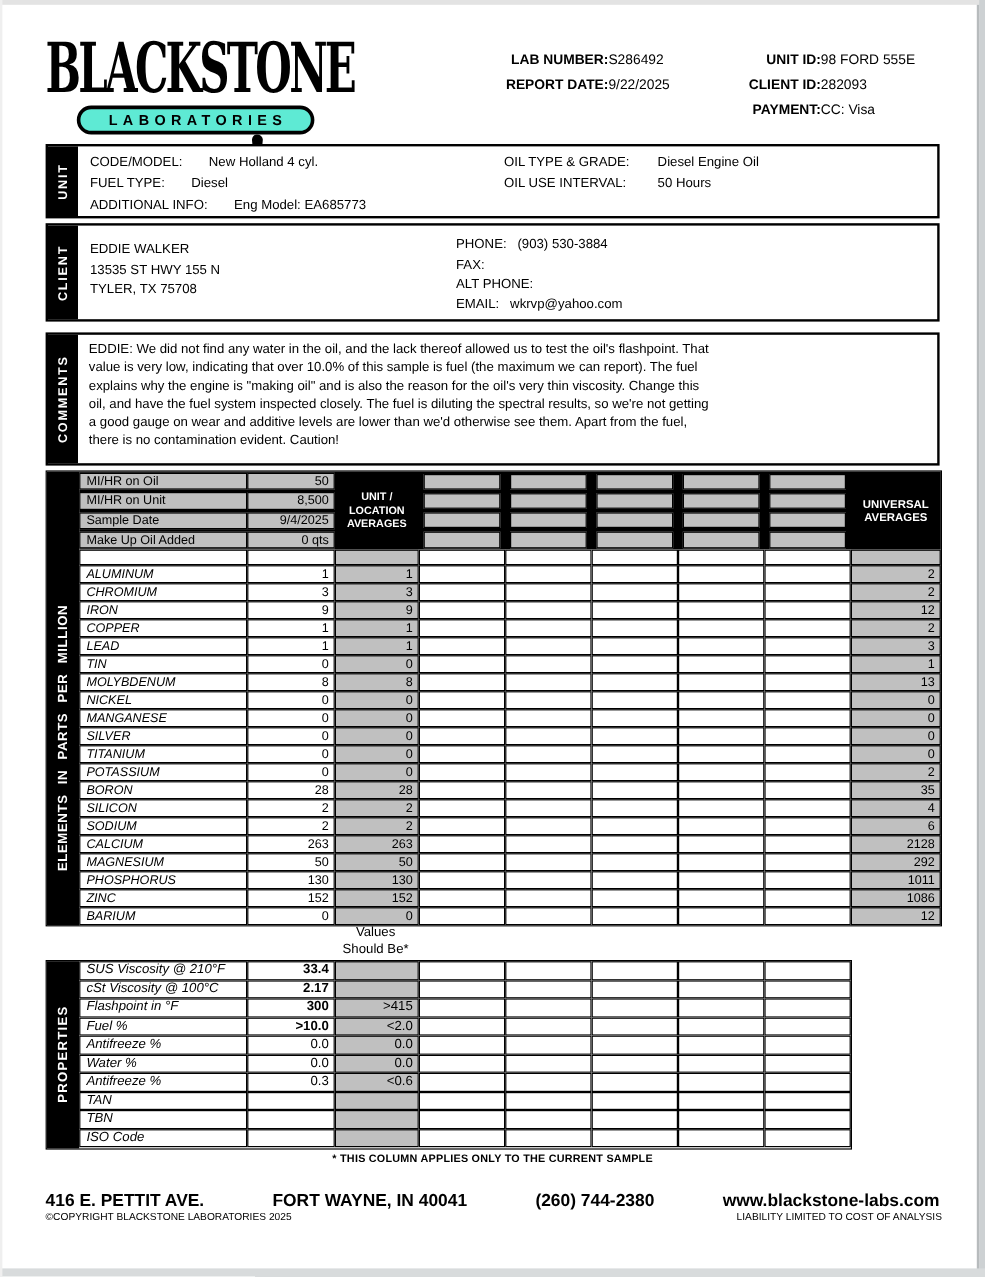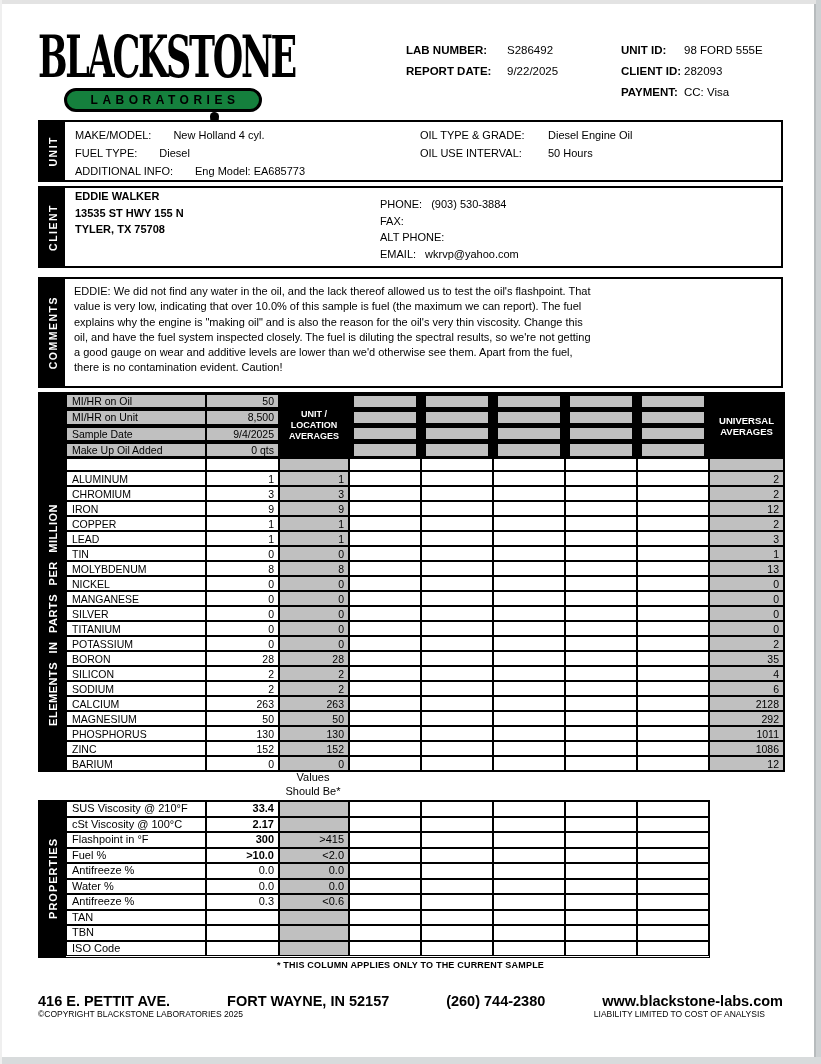--- a/index.html
+++ b/index.html
@@ -8,24 +8,24 @@
   
   .edge-top{position:absolute;top:0;left:0;right:0;height:4px;background:#e3e3e3;}
   .edge-right{position:absolute;top:0;right:0;bottom:0;width:5px;background:#cdd1d3;}
   .edge-right2{position:absolute;top:4px;right:5px;bottom:6px;width:2px;background:#b7bbbd;}
   .edge-bottom{position:absolute;left:0;right:0;bottom:0;height:7px;background:#d8dbdc;}
   .edge-left{position:absolute;left:0;top:0;bottom:0;width:2px;background:#efefef;}
 
   
   .logo{position:absolute;left:38px;top:28px;width:262px;height:92px;}
   .logo-name{font-family:"DejaVu Serif", serif;font-weight:bold;font-size:46px;line-height:46px;letter-spacing:-3px;transform:scaleX(0.76) scaleY(1.25);transform-origin:left top;white-space:nowrap;}
-  .logo-pill{position:absolute;left:26px;top:60px;width:198px;height:24px;border:3px solid #000;border-radius:13px;background:#15803d;display:flex;align-items:center;justify-content:center;font-weight:bold;font-size:12px;letter-spacing:4.5px;padding-left:4px;}
+  .logo-pill{position:absolute;left:26px;top:60px;width:198px;height:24px;border:3px solid #000;border-radius:13px;background:#5eead4;display:flex;align-items:center;justify-content:center;font-weight:bold;font-size:12px;letter-spacing:4.5px;padding-left:4px;}
   .logo-drop{position:absolute;left:172px;top:84px;width:9px;height:14px;background:#000;border-radius:46% 54% 50% 50% / 30% 30% 66% 66%;}
   .report-title{position:absolute;left:264px;top:44px;width:135px;text-align:center;font-weight:bold;font-size:19.5px;line-height:24px;letter-spacing:0.5px;}
-  .info-col{position:absolute;top:39px;font-size:11.5px;}
+  .info-col{position:absolute;top:39px;font-size:11.5px;text-align:right;}
   .info-col .irow{height:21px;display:flex;align-items:center;}
   .ilbl{font-weight:bold;display:inline-block;}
   .info-col1{left:406px;width:185px;}
   .info-col1 .ilbl{width:101px;}
   .info-col1 .irow.code-row .ilbl{width:auto;margin-right:9px;}
   .info-col2{left:593px;width:195px;margin-left:28px;}
   .info-col2 .ilbl{width:63px;}
 
   
   .box{position:absolute;left:38px;width:745px;border:2px solid #000;display:flex;background:#fff;}
@@ -34,21 +34,21 @@
   .box-side .vtext{font-size:10.5px;letter-spacing:1.5px;}
   .box-content{flex:1;position:relative;font-size:11px;}
   .unit-box{top:120px;height:62px;}
   .client-box{top:186px;height:82px;}
   .comments-box{top:277px;height:111px;}
   .fline{height:18px;display:flex;align-items:center;white-space:nowrap;}
   .flbl{margin-right:22px;}
   .ucol1{position:absolute;left:10px;top:4px;}
   .ucol2{position:absolute;left:355px;top:4px;}
   .ucol2 .flbl{margin-right:0;width:128px;}
-  .ccol1{position:absolute;left:10px;top:0;font-weight:bold;}
+  .ccol1{position:absolute;left:10px;top:12px;}
   .ccol1 .fline{height:16.5px;}
   .ccol2{position:absolute;left:315px;top:8px;}
   .ccol2 .fline{height:16.5px;}
   .ccol2 .flbl{margin-right:9px;}
   .comments-text{padding:5px 8px 0 9px;font-size:11px;line-height:15.3px;white-space:pre-line;}
 
   
   .etable{position:absolute;left:38px;top:392px;width:747px;height:380px;border:1px solid #000;display:flex;background:#fff;}
   .et-side{width:27px;background:#000;position:relative;flex:none;}
   .et-side-inner{position:absolute;left:0;right:0;top:68px;bottom:2px;display:flex;align-items:center;justify-content:center;}
@@ -63,21 +63,21 @@
   .m-gap-unit{width:70px;}
   .m-hist{width:64px;margin:1.5px 4px;}
   .m-gap-uni{width:75px;}
   .et-overlay{position:absolute;top:0;height:65px;display:flex;align-items:center;justify-content:center;color:#fff;font-weight:bold;font-size:9px;line-height:11px;text-align:center;white-space:pre-line;}
   .et-unitloc{left:213px;width:70px;}
   .et-universal{left:643px;width:75px;font-size:9.5px;}
   .el-row{display:flex;height:15px;}
   .sp-row{height:13px;}
   .c{border:1px solid #000;font-size:10.5px;line-height:12px;display:flex;align-items:center;overflow:hidden;background:#fff;}
   .num{justify-content:flex-end;padding-right:4px;}
-  .name-c{width:140px;padding-left:5px;}
+  .name-c{width:140px;padding-left:5px;font-style:italic;}
   .val-c{width:73px;}
   .unit-c{width:70px;background:#c0c0c0;}
   .hist-c{width:72px;}
   .uni-c{width:75px;background:#c0c0c0;}
 
   
   .vsb{position:absolute;left:276px;top:771px;width:74px;height:28px;text-align:center;font-size:11px;line-height:13.5px;white-space:pre-line;}
 
   
   .ptable{position:absolute;left:38px;top:800px;width:672px;height:157.5px;border:1px solid #000;display:flex;background:#fff;}
@@ -85,21 +85,21 @@
   .pt-side .vtext{color:#fff;font-size:11px;letter-spacing:1px;}
   .p-row{display:flex;height:15.5px;justify-content:flex-end;}
   .p-row .c{font-size:11px;line-height:13px;}
   .pname{padding-left:5px;}
   .b{font-weight:bold;}
 
   
   .footnote{position:absolute;left:38px;top:960px;width:745px;text-align:center;font-weight:bold;font-size:9px;letter-spacing:0.2px;}
   .address{position:absolute;left:38px;top:993px;width:745px;display:flex;justify-content:space-between;gap:25px;font-weight:bold;font-size:14.5px;white-space:nowrap;}
   .copyright{position:absolute;left:38px;top:1009px;font-size:8.5px;}
-  .liability{position:absolute;right:56px;top:1009px;font-size:8.5px;}
+  .liability{position:absolute;right:36px;top:1009px;font-size:8.5px;}
 </style>
 </head>
 <body>
 
 <div class="page">
   <div class="edge-top"></div>
   <div class="edge-right"></div>
   <div class="edge-right2"></div>
   <div class="edge-bottom"></div>
   <div class="edge-left"></div>
@@ -137,21 +137,21 @@
     </div>
   </div>
 
   <div class="box unit-box">
     <div class="box-side">
       <span class="vtext">UNIT</span>
     </div>
     <div class="box-content">
       <div class="ucol1">
         <div class="fline">
-          <span class="flbl">MAKE/MODEL:</span>
+          <span class="flbl">CODE/MODEL:</span>
           <span>New Holland 4 cyl.</span>
         </div>
         <div class="fline">
           <span class="flbl">FUEL TYPE:</span>
           <span>Diesel</span>
         </div>
         <div class="fline">
           <span class="flbl">ADDITIONAL INFO:</span>
           <span>Eng Model: EA685773</span>
         </div>
@@ -615,19 +615,19 @@
           <div class="c hist-c"></div>
           <div class="c hist-c"></div>
           <div class="c hist-c"></div>
         </div>
       </div>
   </div>
 
   <div class="footnote">* THIS COLUMN APPLIES ONLY TO THE CURRENT SAMPLE</div>
   <div class="address">
     <span>416 E. PETTIT AVE.</span>
-    <span>FORT WAYNE, IN  52157</span>
+    <span>FORT WAYNE, IN  40041</span>
     <span>(260) 744-2380</span>
     <span>www.blackstone-labs.com</span>
   </div>
   <div class="copyright">©COPYRIGHT BLACKSTONE LABORATORIES  2025</div>
   <div class="liability">LIABILITY LIMITED TO COST OF ANALYSIS</div>
 </div>
 
 </body></html>

